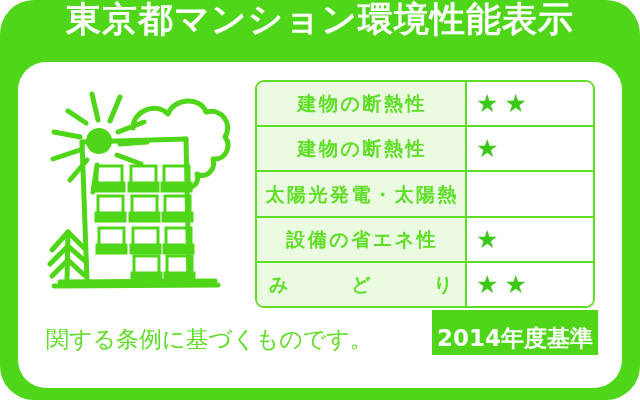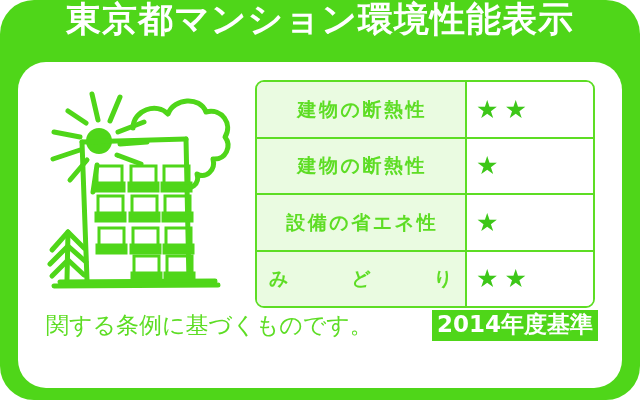--- a/index.html
+++ b/index.html
@@ -150,21 +150,21 @@
     display: flex;
     align-items: flex-end;
     justify-content: space-between;
     width: 100%;
   }
   #year-badge {
     background: #4fd619;
     color: #ffffff;
     font-size: 23px;
     font-weight: bold;
-    padding: 2px 5px 4px 5px;
+    padding: 16px 5px 4px 5px;
     line-height: 1.1;
     white-space: nowrap;
   }
 </style>
 </head>
 <body>
 
 <div id="label-card">
 
   <div id="title-bar">
@@ -258,20 +258,26 @@
 
       <div class="table-row">
         <div class="row-label-cell">
           <span class="row-label-text">建物の断熱性</span>
         </div>
         <div class="row-stars-cell">
           <span class="star-glyph">★</span>
         </div>
       </div>
 
+      <div class="table-row">
+        <div class="row-label-cell">
+          <span class="row-label-text">太陽光発電・太陽熱</span>
+        </div>
+        <div class="row-stars-cell"></div>
+      </div>
 
       <div class="table-row">
         <div class="row-label-cell">
           <span class="row-label-text">設備の省エネ性</span>
         </div>
         <div class="row-stars-cell">
           <span class="star-glyph">★</span>
         </div>
       </div>
 

